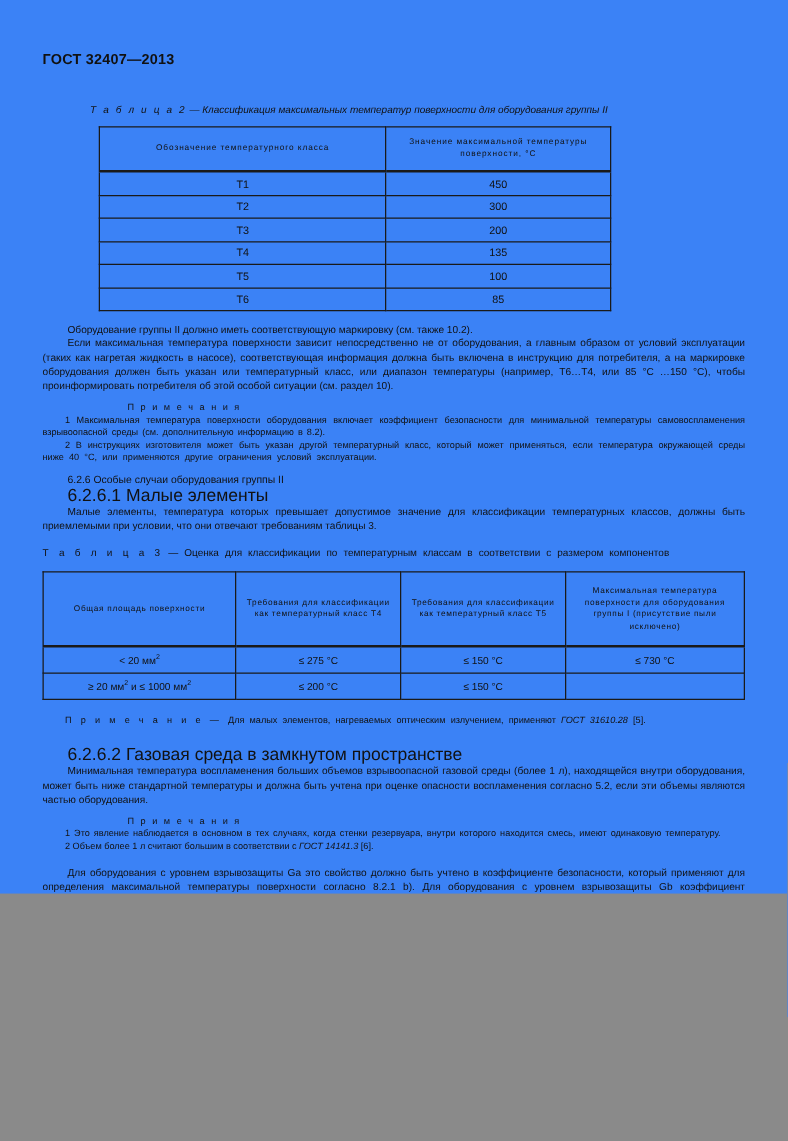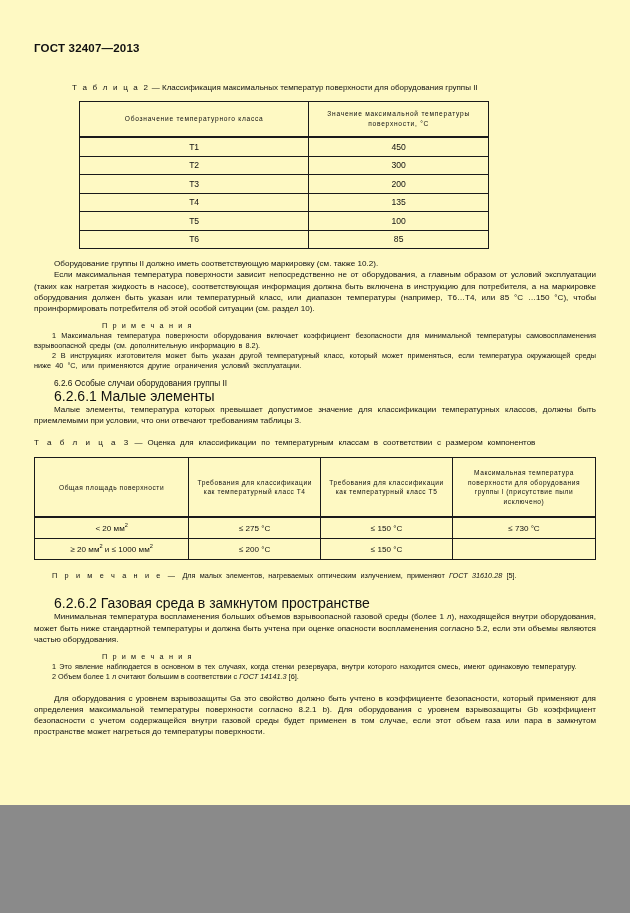--- a/index.html
+++ b/index.html
@@ -4,22 +4,22 @@
 <title>ГОСТ 32407—2013 — стр. 16</title>
 <style>
   html, body {
     margin: 0;
     padding: 0;
     background: #8a8a8a;
   }
   .page {
     position: relative;
     width: 630px;
-    height: 805px;
-    background: #fef9c3;
+    height: 715px;
+    background: #3b82f6;
     margin: 0 auto;
     overflow: hidden;
     font-family: "Liberation Sans", sans-serif;
     color: #111;
     box-sizing: border-box;
   }
   .sheet {
     position: absolute;
     left: 26px;
     top: 26px;
@@ -80,21 +80,21 @@
   
   .tcap {
     font-size: 8.0px;
     line-height: 11.2px;
     text-align: justify;
     margin: 0;
   }
   .tcap .sp {
     letter-spacing: 1.7px;
   }
-  .tcap.indent-t2 { margin-left: 38px; }
+  .tcap.indent-t2 { margin-left: 38px; font-style: italic; }
   .tcap.spread { word-spacing: 2.6px; }
 
   
   .tbl {
     border-collapse: collapse;
     font-size: 8px;
   }
   .tbl td, .tbl th {
     border: 0.9px solid #1a1a1a;
     padding: 0;

